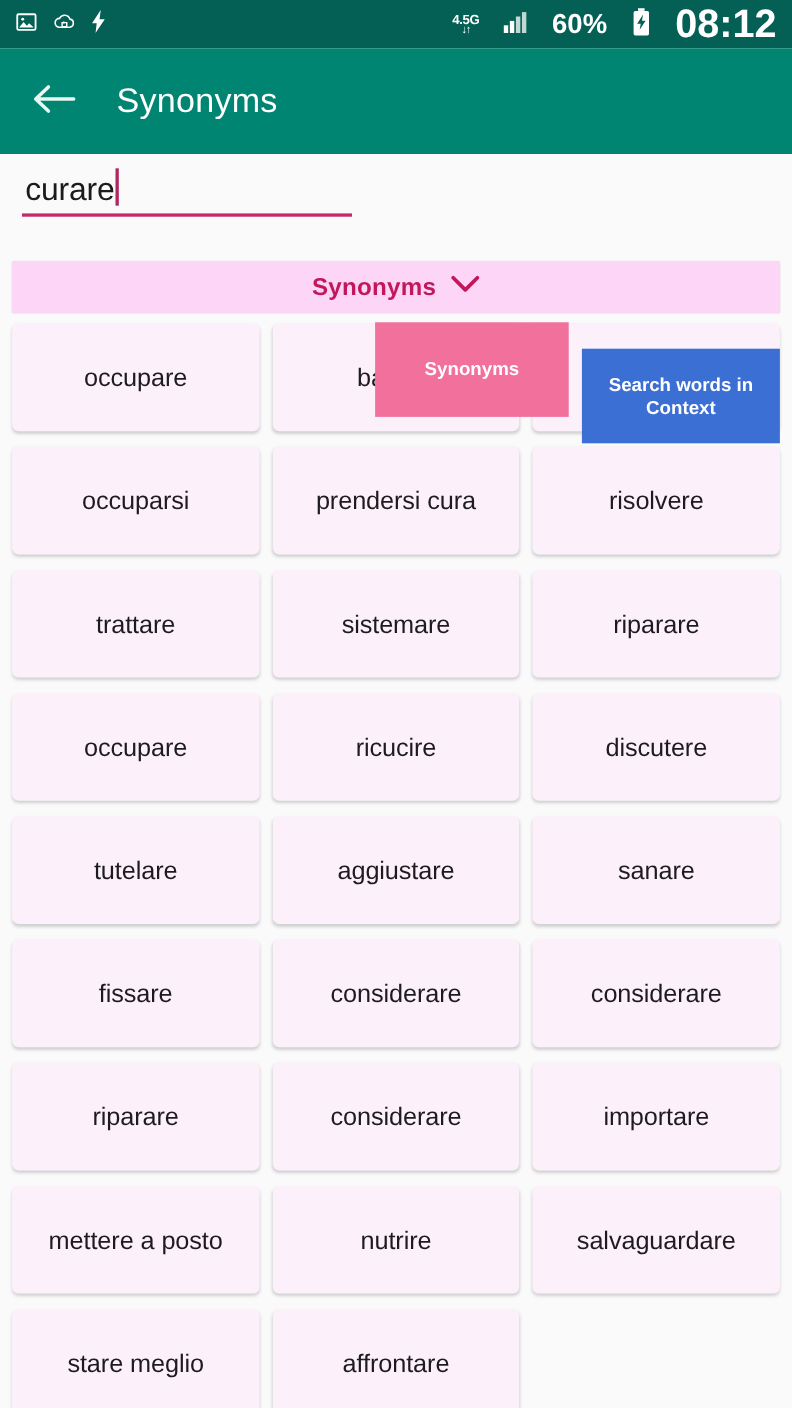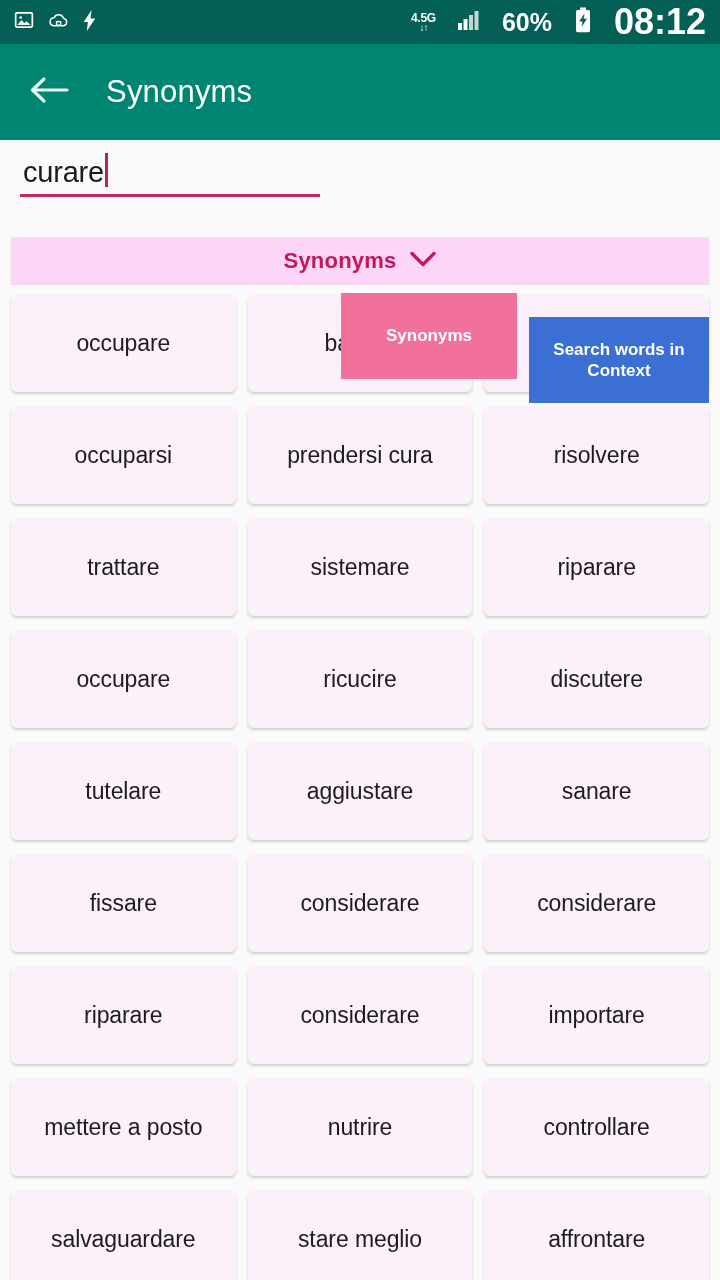--- a/index.html
+++ b/index.html
@@ -361,23 +361,20 @@
   <div class="word-card">
       <span>importare</span>
     </div>
   <div class="word-card">
       <span>mettere a posto</span>
     </div>
   <div class="word-card">
       <span>nutrire</span>
     </div>
   <div class="word-card">
-      <span>controllare</span>
-    </div>
-  <div class="word-card">
       <span>salvaguardare</span>
     </div>
   <div class="word-card">
       <span>stare meglio</span>
     </div>
   <div class="word-card">
       <span>affrontare</span>
     </div>
 
 </div>

